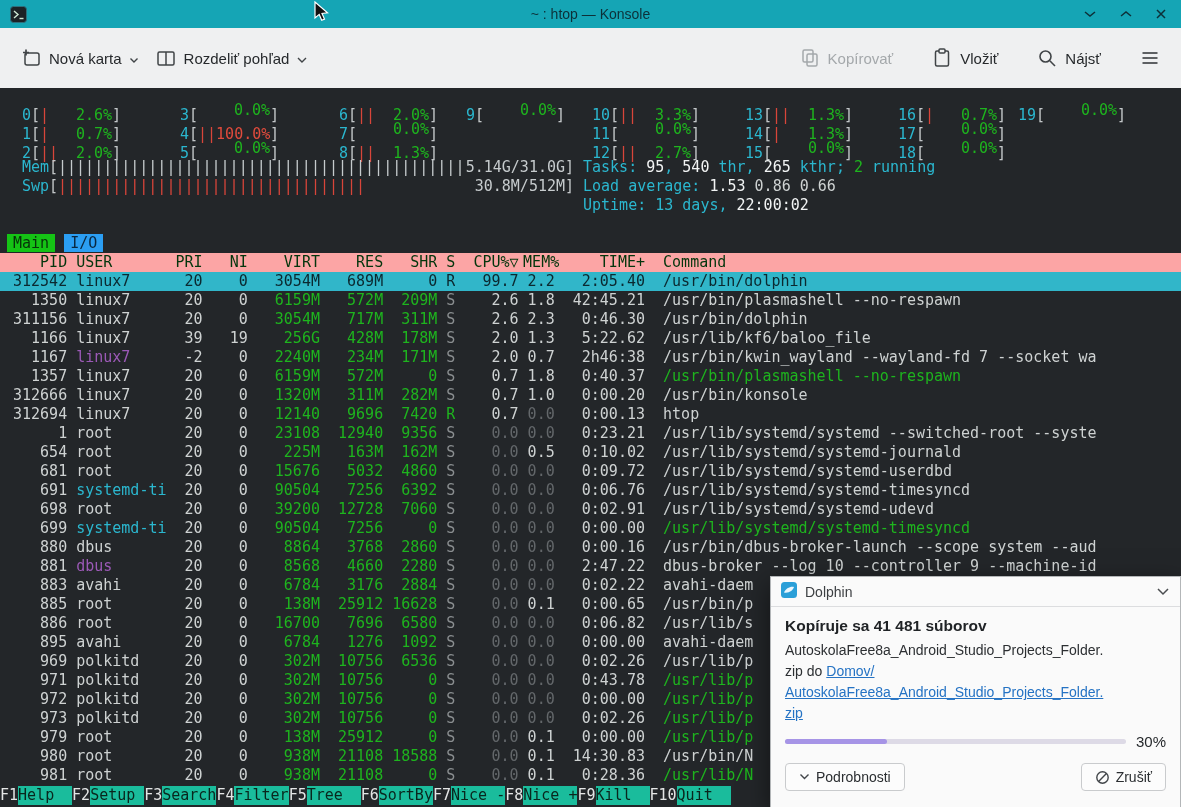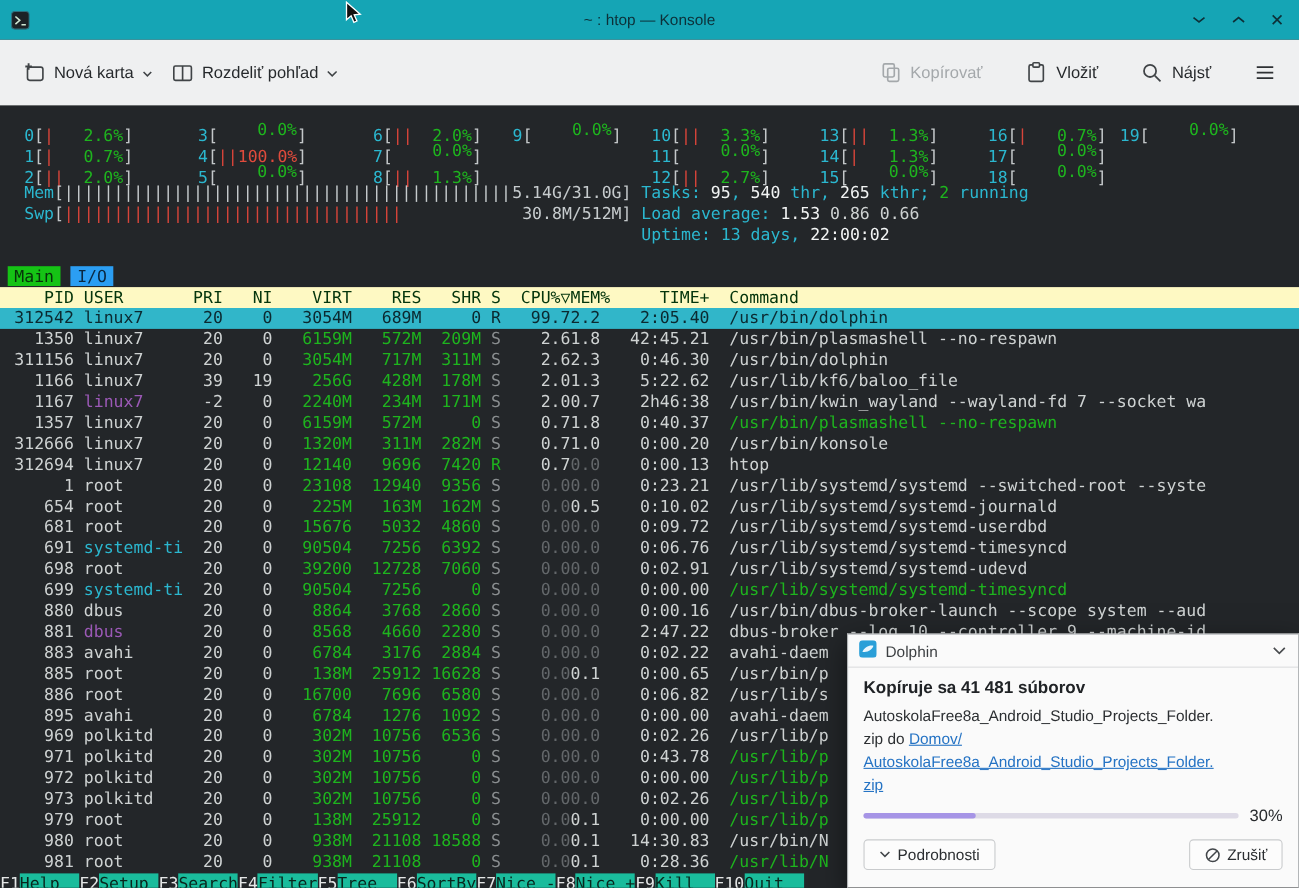--- a/index.html
+++ b/index.html
@@ -1,20 +1,20 @@
 <!DOCTYPE html>
 <html><head>
 <meta charset="utf-8">
 <style>
 *{box-sizing:border-box}
 html,body{margin:0;padding:0}
 body{width:1181px;height:807px;position:relative;overflow:hidden;background:#232629;font-family:"Liberation Sans",sans-serif}
 
 
-.titlebar{height:36px;background:#15a5b5;display:flex;align-items:center;padding:0 10px;position:relative}
+.titlebar{height:28px;background:#15a5b5;display:flex;align-items:center;padding:0 10px;position:relative}
 .app-icon{width:17px;height:17px;z-index:2;display:flex}
 .title{position:absolute;left:0;right:0;text-align:center;font-size:14px;color:#0d3038}
 .winbtns{margin-left:auto;display:flex;gap:22px;align-items:center;z-index:2;padding-right:4px}
 .winbtns span{display:flex}
 
 
 .toolbar{height:60px;background:#eff0f1;display:flex;align-items:center;padding:0 12px;font-size:15px;color:#26292c}
 .tbtn{display:flex;align-items:center;gap:7px;padding:6px 8px;border-radius:4px}
 .tool-icon svg{display:block}
 .disabled{color:#a4a8ab}
@@ -54,33 +54,33 @@
 .fg{color:#ced2d2}
 .magenta{color:#9b59b6}
 .sdim{color:#8a8e90}
 
 .tabsline{padding-left:7px}
 .tab{padding:0 6px}
 .tab-active{background:#15c315;color:#07330a}
 .tab-io{background:#2b9ef3;color:#0a2740;margin-left:9px}
 
 .hdr,.prow{display:flex;padding-left:13px;height:19px;white-space:pre}
-.hdr{background:#fef9c3;color:#04350c}
+.hdr{background:#fca5a5;color:#04350c}
 .hdr span,.prow span{flex:0 0 auto;overflow:hidden}
 .c-pid{width:6ch;text-align:right}
 .g{width:1ch}
 .c-user{width:10ch}
 .c-pri{width:4ch;text-align:right}
 .c-ni{width:5ch;text-align:right}
 .c-virt{width:8ch;text-align:right}
 .c-res{width:7ch;text-align:right}
 .c-shr{width:6ch;text-align:right}
 .c-s{width:2ch;text-align:right}
 .c-cpu{width:7ch;text-align:right}
-.c-mem{width:5ch;text-align:left}
+.c-mem{width:5ch;text-align:center}
 .c-time{width:9ch;text-align:right}
 .c-cmd{margin-left:2ch;flex:1 1 auto !important;min-width:0}
 .sel{background:#31b6c9}
 .sel span{color:#0b2930 !important}
 
 .fbar{display:flex;margin-top:auto;margin-bottom:2px;white-space:pre}
 .fk{display:inline-flex}
 .fk-key{color:#e4e6e6}
 .fk-label{display:inline-block;min-width:54px;background:#1abc9c;color:#09261d}
 

